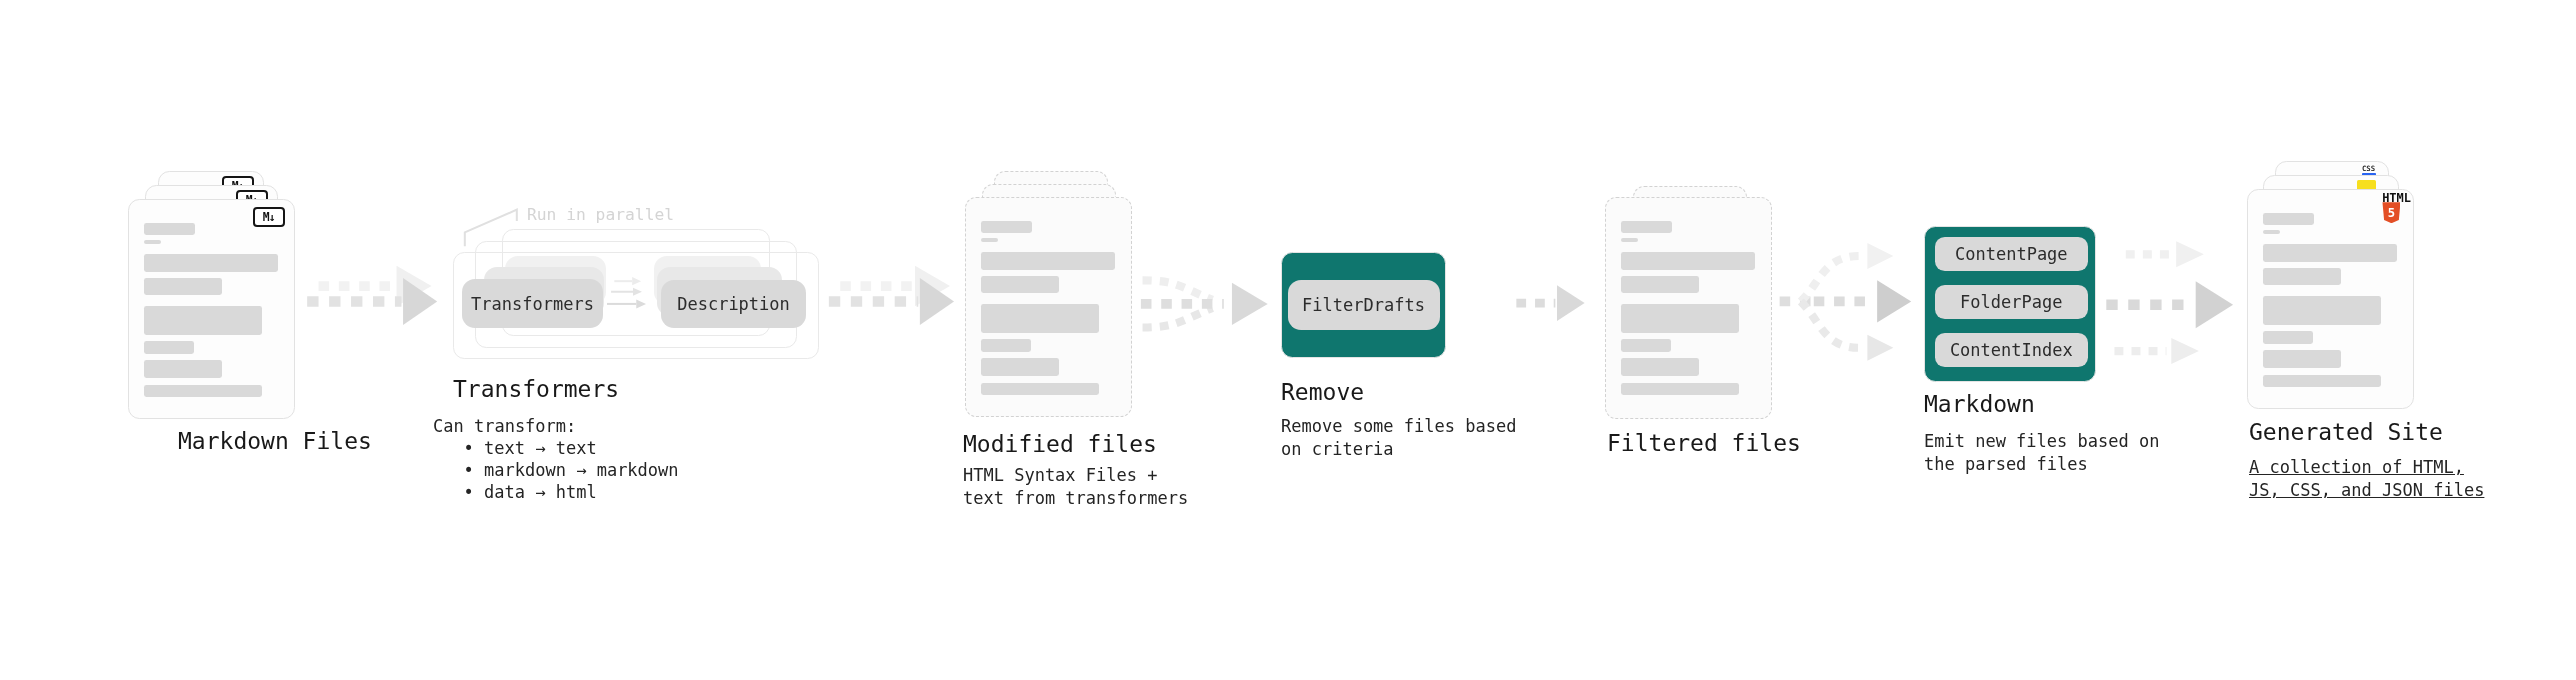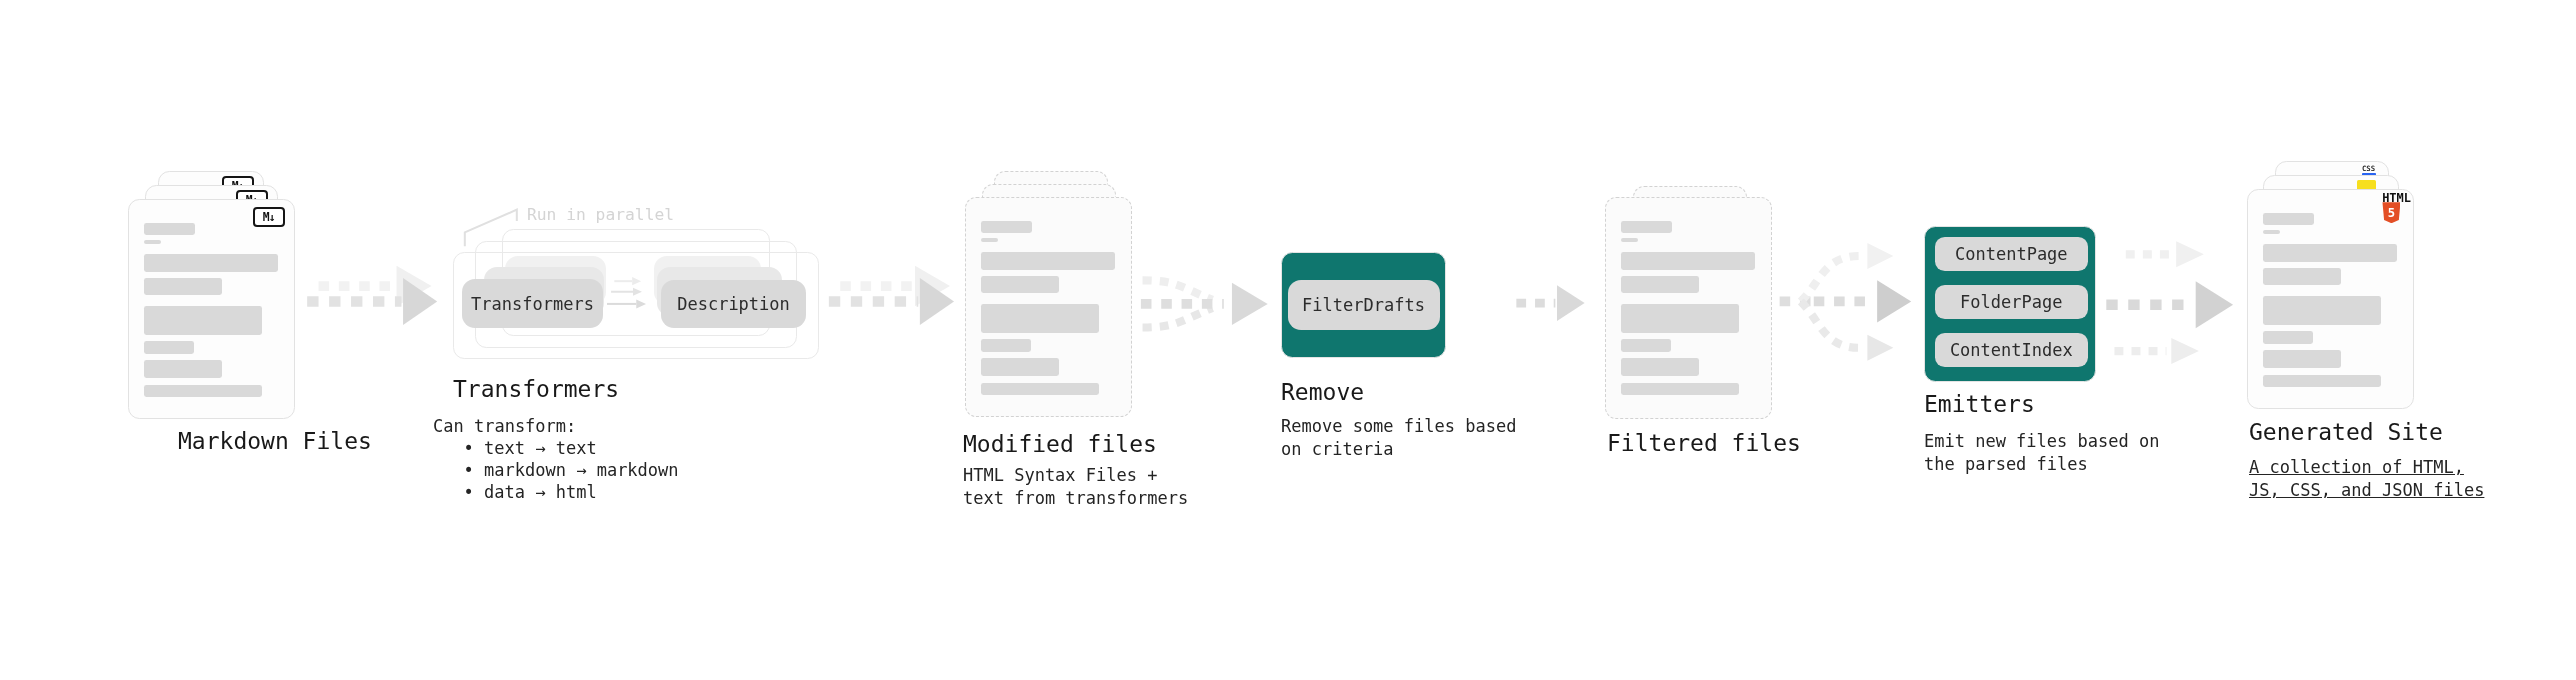--- a/index.html
+++ b/index.html
@@ -220,21 +220,21 @@
     </div>
     <div class="node-label" style="left:1607px; top:430px;">Filtered files</div>
   </div>
 
   <div>
     <div class="panel emitters" style="left:1924px; top:226px; width:172px; height:156px;">
       <div class="stack-pill">ContentPage</div>
       <div class="stack-pill">FolderPage</div>
       <div class="stack-pill">ContentIndex</div>
     </div>
-    <div class="node-label" style="left:1924px; top:391px;">Emitters</div>
+    <div class="node-label" style="left:1924px; top:391px;">Markdown</div>
     <div class="node-desc" style="left:1924px; top:430px;">
       <div>Emit new files based on</div>
       <div>the parsed files</div>
     </div>
   </div>
 
   <div>
     <div class="file-card" style="left:2275px; top:161px; width:114px; height:223px;">
       <div class="badge-css">
         <div class="css-txt">CSS</div>

